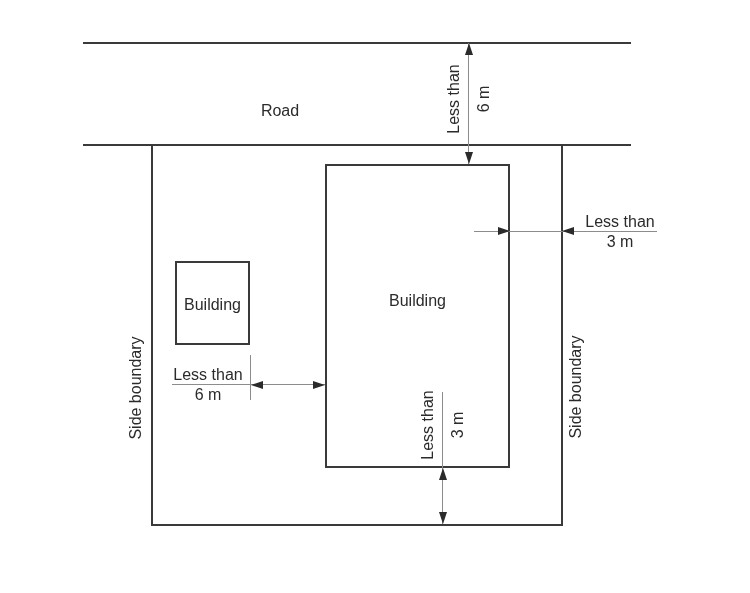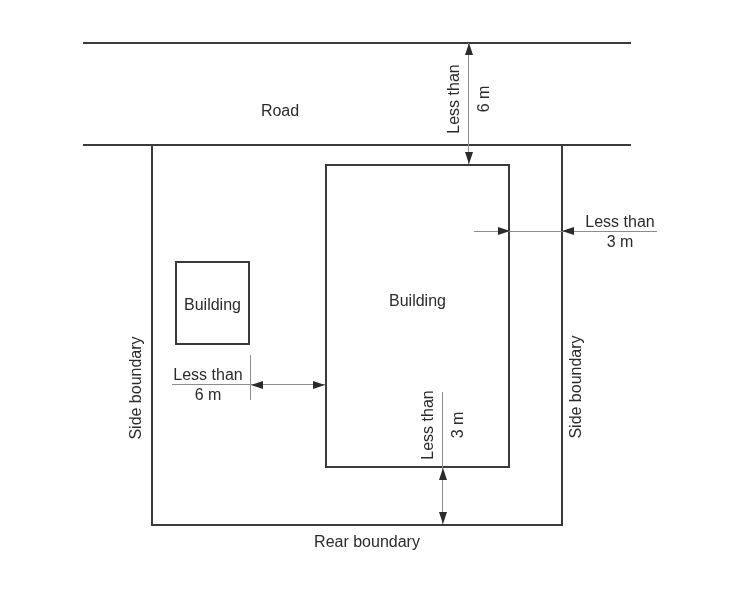--- a/index.html
+++ b/index.html
@@ -32,21 +32,20 @@
 
   <div class="hline" style="left:83px;top:42px;width:548px;"></div>
   <div class="hline" style="left:83px;top:144px;width:548px;"></div>
   <div class="label" style="left:230px;top:86px;width:100px;margin-top:16px;">Road</div>
 
   <div class="vline" style="left:151px;top:144px;height:382px;"></div>
   <div class="vline" style="left:561px;top:144px;height:382px;"></div>
   <div class="hline" style="left:151px;top:524px;width:412px;"></div>
   <div class="label rot" style="left:81px;top:379px;width:110px;">Side boundary</div>
   <div class="label rot" style="left:521px;top:378px;width:110px;">Side boundary</div>
-  <div class="label" style="left:287px;top:533px;width:160px;">Rear boundary</div>
 
   <div class="rect" style="left:325px;top:164px;width:185px;height:304px;"></div>
   <div class="label" style="left:325px;top:292px;width:185px;">Building</div>
   <div class="rect" style="left:175px;top:261px;width:75px;height:84px;"></div>
   <div class="label" style="left:175px;top:296px;width:75px;">Building</div>
 
   <div class="dim-v" style="left:468px;top:43px;height:121px;"></div>
   <div class="arrow arrow-up" style="left:465px;top:43px;"></div>
   <div class="arrow arrow-down" style="left:465px;top:152px;"></div>
   <div class="dim-label rot rot2" style="left:429px;top:69px;width:80px;height:60px;">

